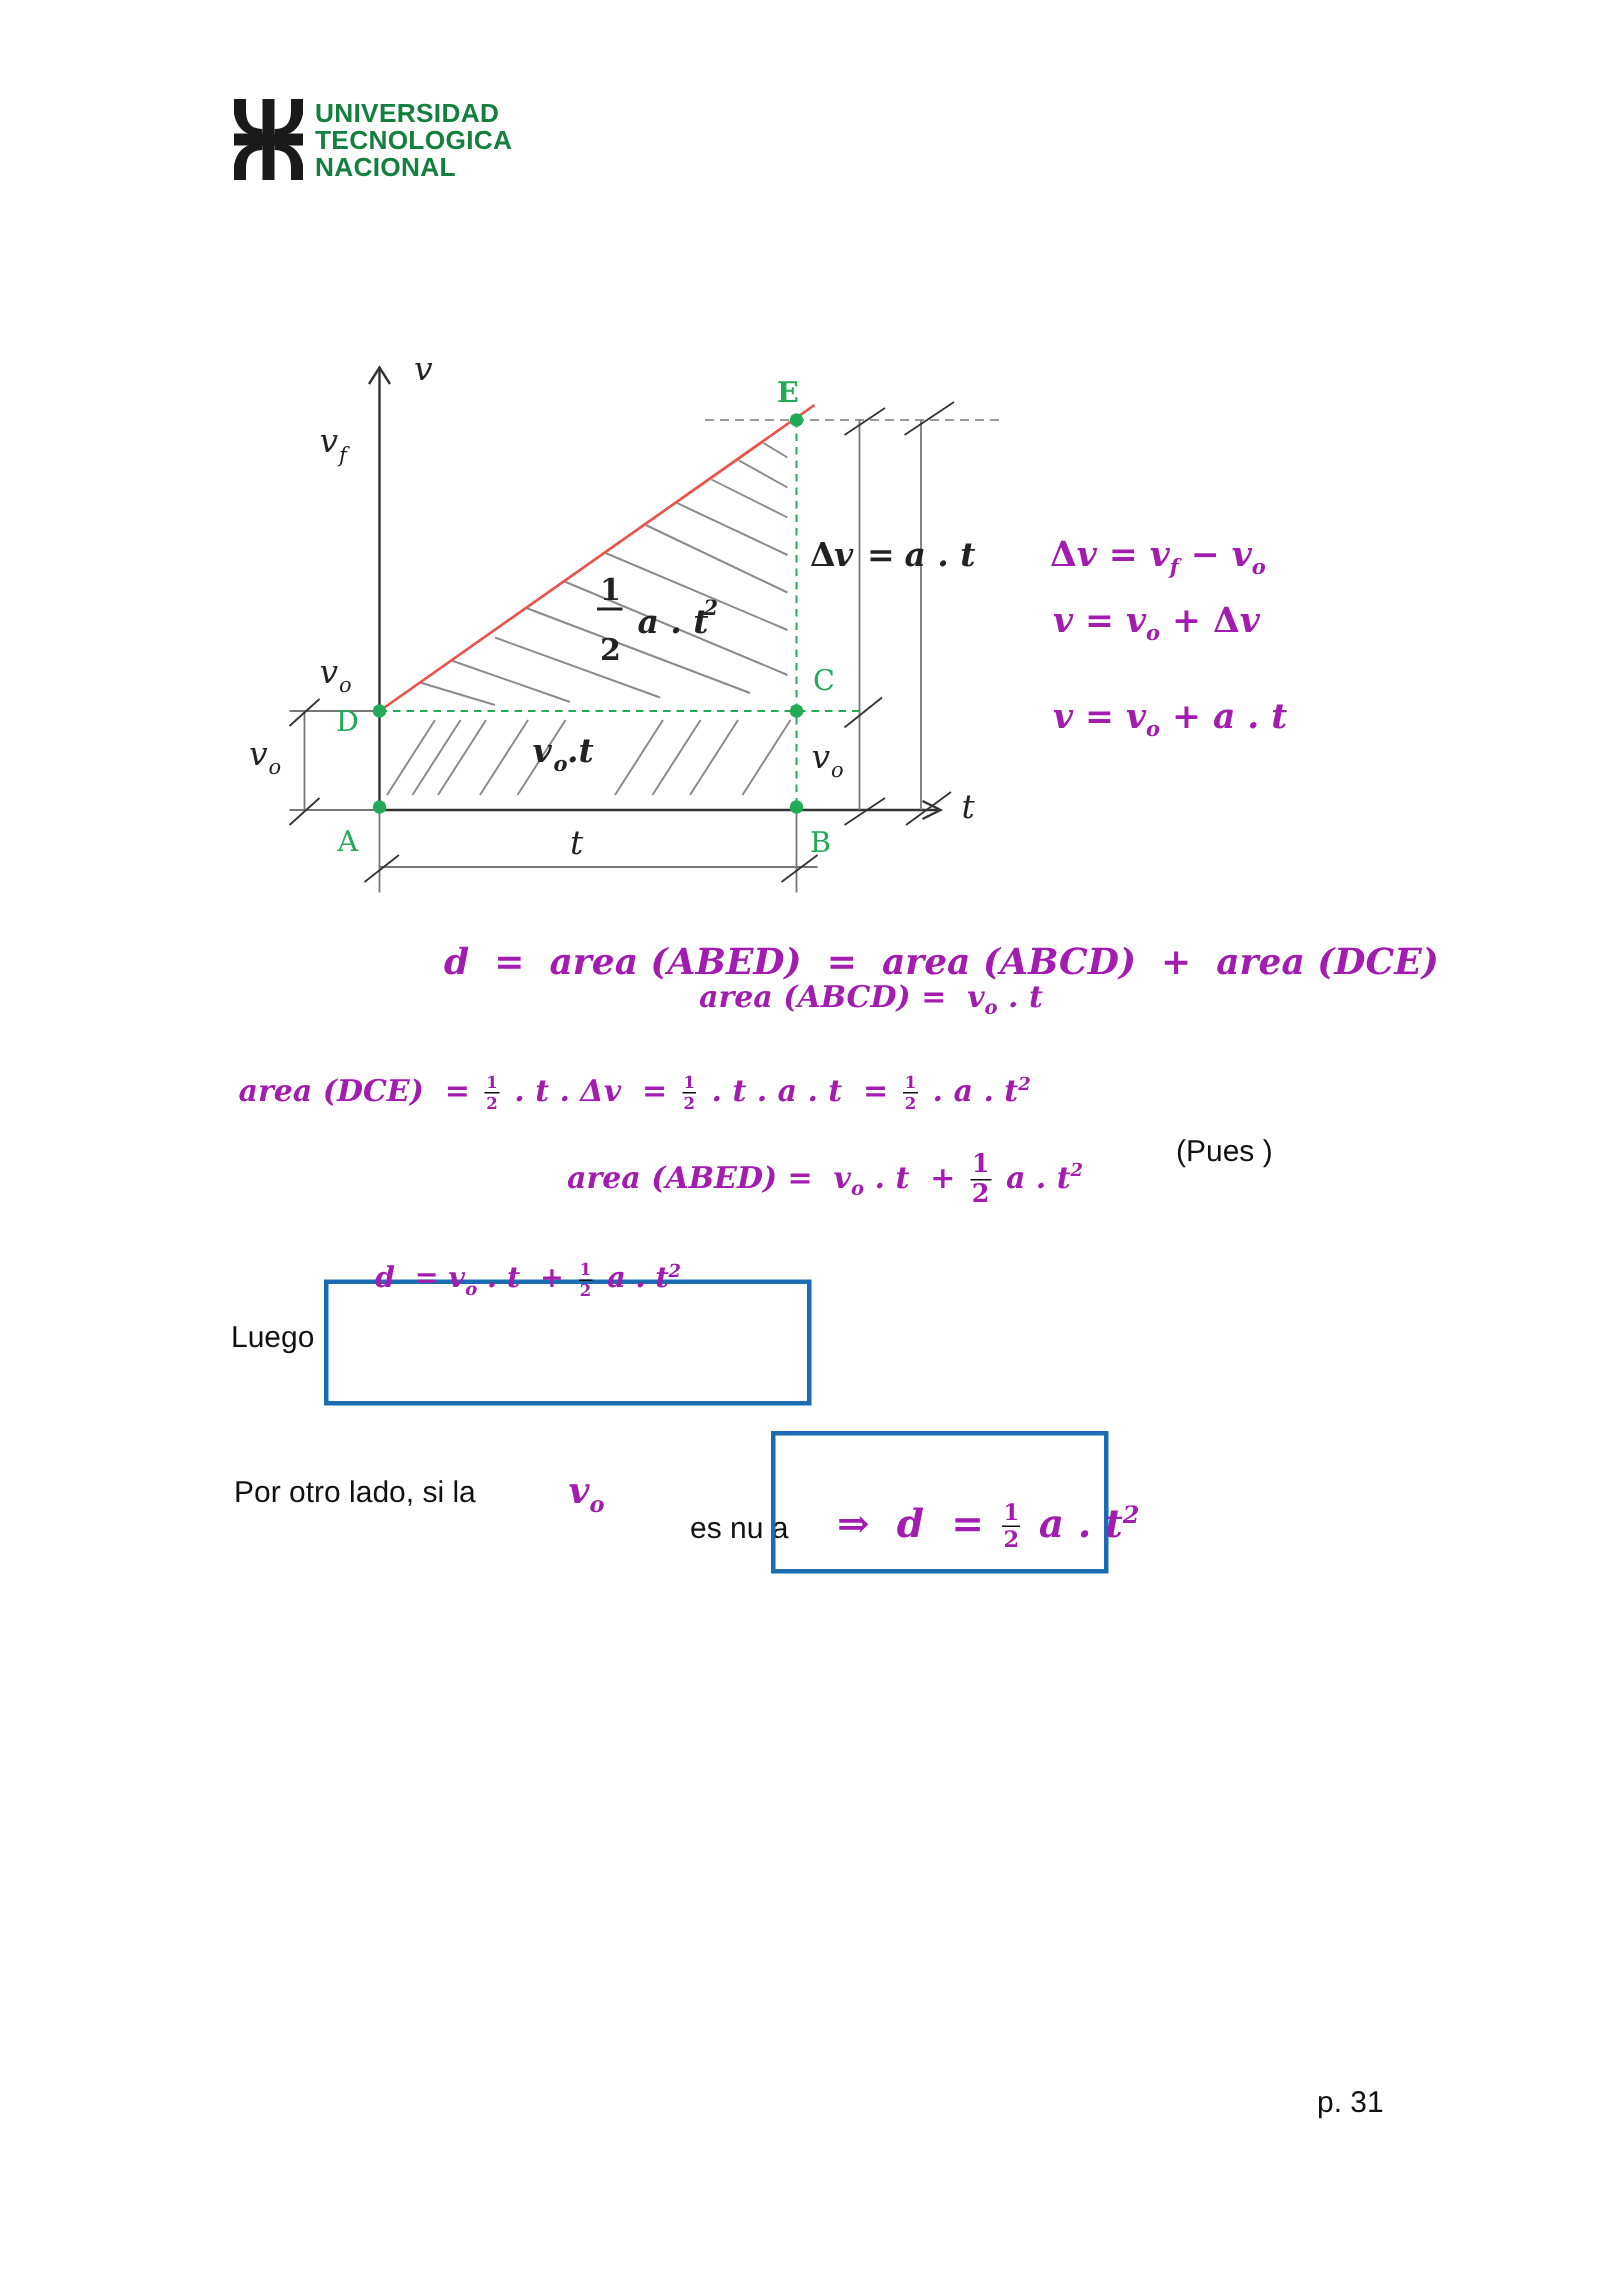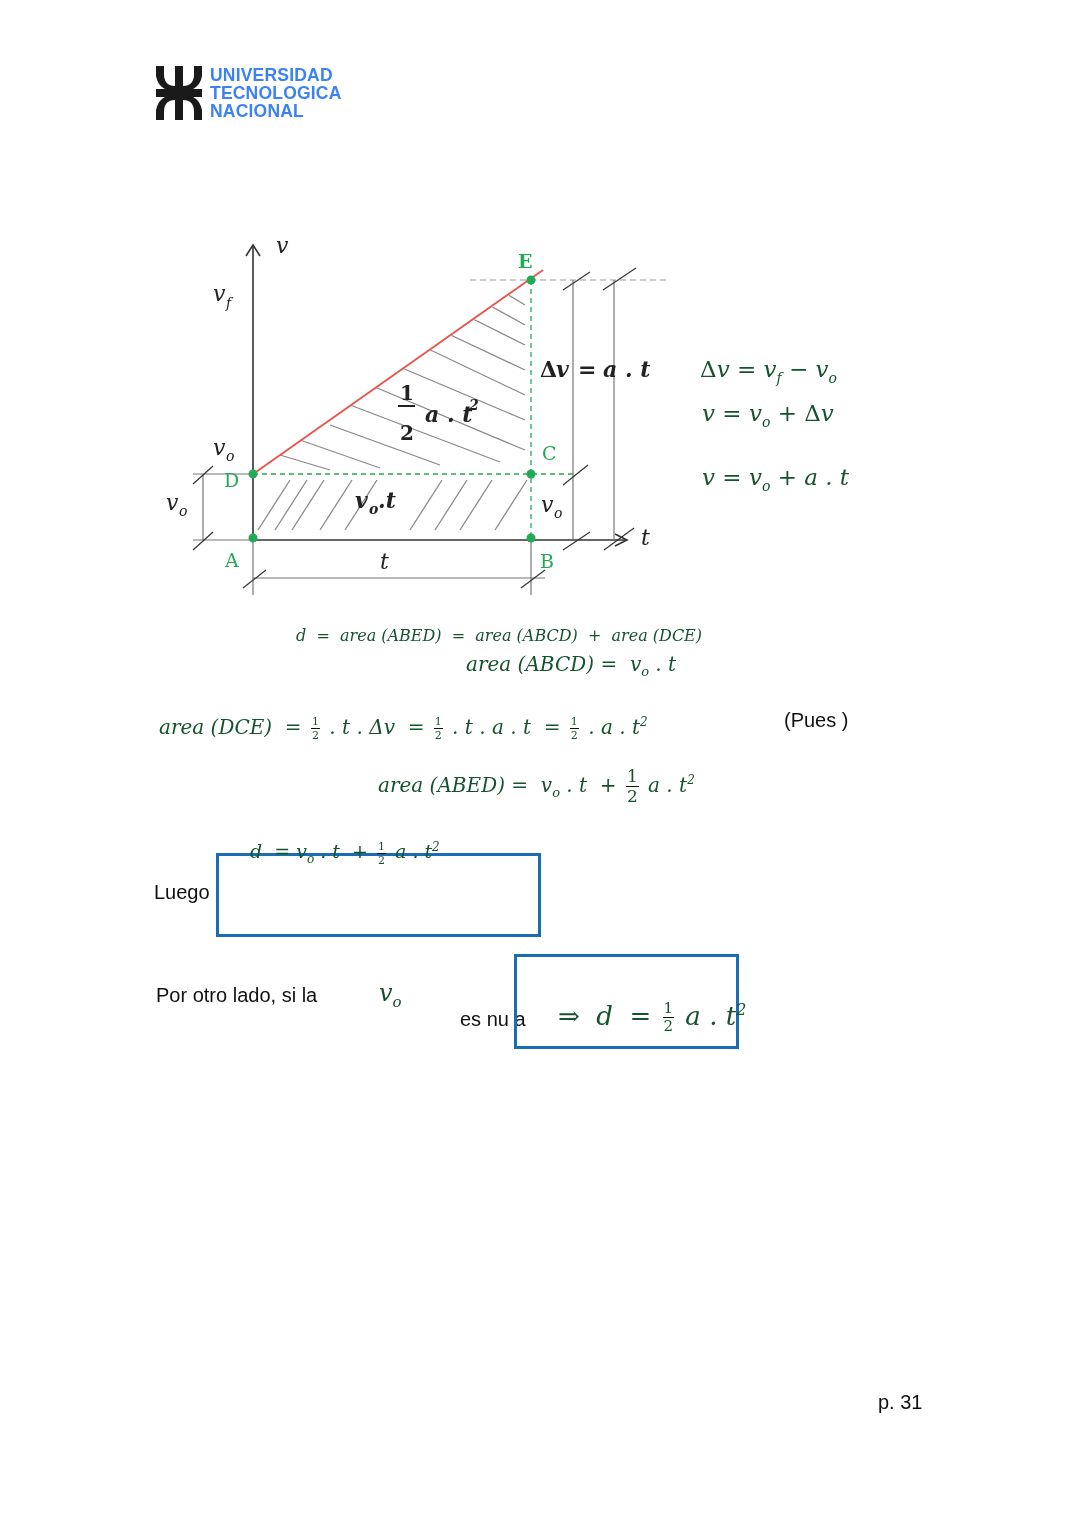--- a/index.html
+++ b/index.html
@@ -1,20 +1,20 @@
 <!DOCTYPE html>
 <html><head>
 <meta charset="utf-8">
 <style>
   html, body { margin:0; padding:0; background:#ffffff; }
   body { width:1080px; height:1527px; position:relative; overflow:hidden; font-family:"Liberation Sans", sans-serif; color:#111; }
   .abs { position:absolute; }
   .logo { left:156px; top:66px; display:flex; align-items:center; }
-  .logo-text { font-family:"Liberation Sans", sans-serif; font-weight:bold; font-size:17.5px; line-height:18px; color:#3b82f6; margin-left:8px; letter-spacing:0.2px; }
-  .math { font-family:"DejaVu Serif", serif; font-style:italic; color:#14532d; }
+  .logo-text { font-family:"Liberation Sans", sans-serif; font-weight:bold; font-size:17.5px; line-height:18px; color:#15803d; margin-left:8px; letter-spacing:0.2px; }
+  .math { font-family:"DejaVu Serif", serif; font-style:italic; color:#a21caf;font-weight:bold; }
   .math .up { font-style:normal; }
   .frac { display:inline-flex; flex-direction:column; align-items:center; vertical-align:middle; font-style:normal; line-height:1; margin:0 3px; }
   .frac .num { border-bottom:1px solid #111; padding:0 1px 1px; }
   .frac .den { padding-top:1px; }
   .frac.sm { font-size:11px; }
   .frac.md { font-size:17px; }
   .text { font-family:"Liberation Sans", sans-serif; font-size:20px; color:#111; }
   .box { border:3px solid #1b6db3; box-sizing:border-box; }
   svg text { font-family:"DejaVu Serif", serif; }
 </style>
@@ -168,39 +168,39 @@
 <div class="abs math" style="left:700px;top:356px;font-size:23px;">
   <span class="up">Δ</span>v = v<sub style="font-size:14px">f</sub> − v<sub style="font-size:14px">o</sub>
 </div>
 <div class="abs math" style="left:702px;top:400px;font-size:23px;">
   v = v<sub style="font-size:14px">o</sub> + <span class="up">Δ</span>v
 </div>
 <div class="abs math" style="left:702px;top:464px;font-size:23px;">
   v = v<sub style="font-size:14px">o</sub> + a . t
 </div>
 
-<div class="abs math" style="left:296px;top:626px;font-size:16px;">
+<div class="abs math" style="left:296px;top:626px;font-size:24px;">
   d &nbsp;= &nbsp;area (ABED) &nbsp;= &nbsp;area (ABCD) &nbsp;+ &nbsp;area (DCE)
 </div>
 <div class="abs math" style="left:438px;top:652px;font-size:20px;margin-left:28px;">
   area (ABCD) = &nbsp;v<sub style="font-size:13px">o</sub> . t
 </div>
 <div class="abs math" style="left:159px;top:715px;font-size:20px;white-space:nowrap;">
   area (DCE) &nbsp;= <span class="frac sm">
       <span class="num">1</span>
       <span class="den">2</span>
     </span> . t . <span class="up" style="font-style:italic">Δ</span>v &nbsp;= <span class="frac sm">
       <span class="num">1</span>
       <span class="den">2</span>
     </span> . t . a . t &nbsp;= <span class="frac sm">
       <span class="num">1</span>
       <span class="den">2</span>
     </span> . a . t<sup style="font-size:12px">2</sup>
 </div>
-<div class="abs text" style="left:784px;top:709px;">(Pues )</div>
+<div class="abs text" style="left:784px;top:757px;">(Pues )</div>
 <div class="abs math" style="left:378px;top:768px;font-size:20px;white-space:nowrap;">
   area (ABED) = &nbsp;v<sub style="font-size:13px">o</sub> . t &nbsp;+ <span class="frac md">
       <span class="num">1</span>
       <span class="den">2</span>
     </span> a . t<sup style="font-size:12px">2</sup>
 </div>
 
 <div class="abs text" style="left:154px;top:881px;">Luego</div>
 <div class="abs box" style="left:216px;top:853px;width:325px;height:84px;"></div>
 <div class="abs math" style="left:250px;top:840px;font-size:19px;white-space:nowrap;">

